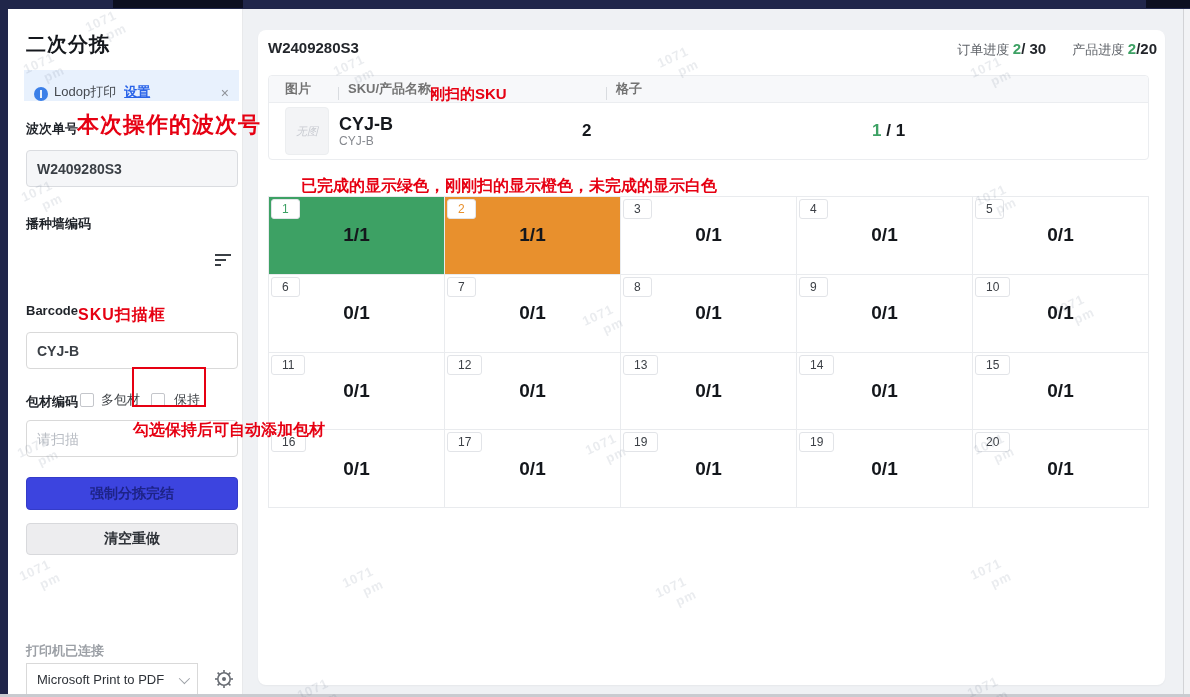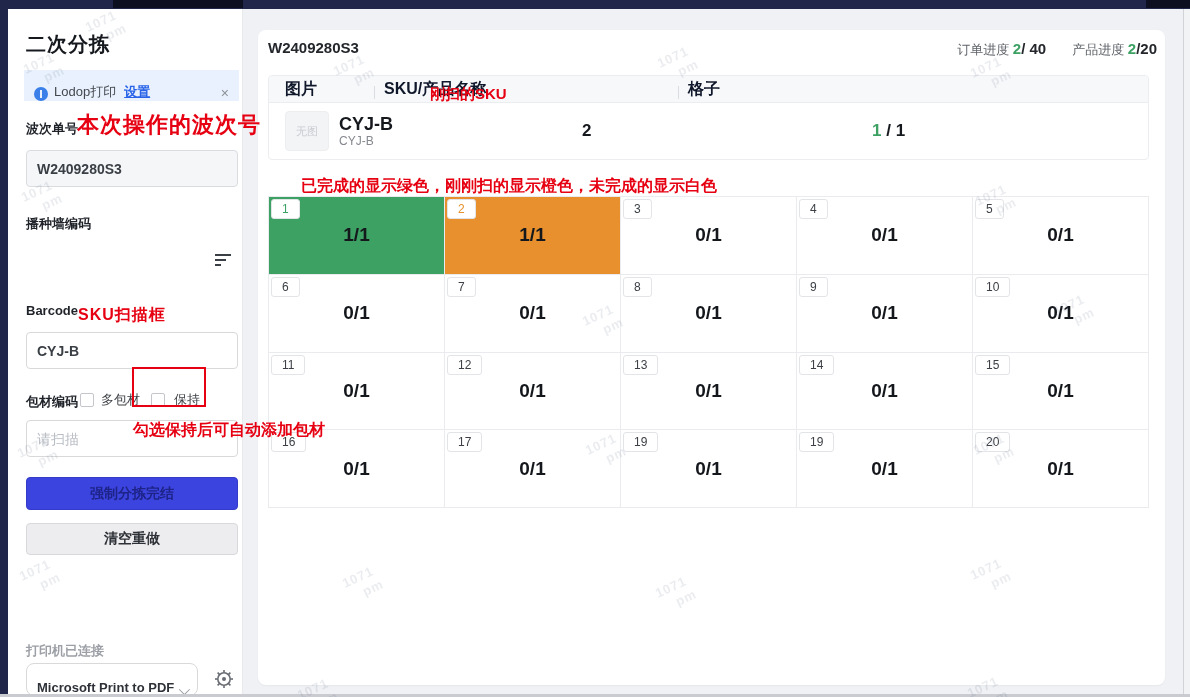--- a/index.html
+++ b/index.html
@@ -32,39 +32,39 @@
   .inp::placeholder { color:#b9bdc4; font-weight:400; }
   .list-ic { position:absolute; left:206px; width:18px; height:14px; z-index:3; }
 
   .chk-row { position:absolute; font-size:13px; color:#3f4347; display:flex; align-items:center; }
   .chk-box { width:14px; height:14px; border:1px solid #c4c6cb; border-radius:2px; background:#fff; display:inline-block; margin-right:7px; }
 
   .btn { position:absolute; left:18px; width:212px; border-radius:4px; font-family:inherit; font-size:14px; cursor:pointer; }
   .btn-blue { top:468px; height:33px; background:#3c44df; border:1px solid #343bc9; color:#1d2387; font-weight:700; }
   .btn-gray { top:514px; height:32px; background:#ededef; border:1px solid #d8d9dc; color:#2e3238; font-weight:600; }
 
-  .printer-select { position:absolute; left:18px; top:654px; width:172px; height:33px; background:#fff; border:1px solid #d9d9d9; border-radius:8px; display:flex; align-items:flex-end; padding:0 10px; font-size:13px; font-weight:700; color:#2e3238; cursor:pointer; }
+  .printer-select { position:absolute; left:18px; top:654px; width:172px; height:33px; background:#fff; border:1px solid #d9d9d9; border-radius:0; display:flex; align-items:center; padding:0 10px; font-size:13px; font-weight:400; color:#2e3238; cursor:pointer; }
   .chev { width:8px; height:8px; border-right:1.5px solid #9ca0a6; border-bottom:1.5px solid #9ca0a6; transform:rotate(45deg) translateY(-2px); margin-left:auto; }
   .gear { position:absolute; left:206px; top:660px; width:20px; height:20px; cursor:pointer; }
 
   
   .main-bg { position:absolute; left:243px; top:9px; width:941px; height:685px; background:#eff1f4; z-index:1; }
   .card { position:absolute; left:258px; top:30px; width:907px; height:655px; background:#fff; border-radius:8px; box-shadow:0 1px 2px rgba(0,0,0,0.04); z-index:2; }
   .main-title { position:absolute; left:268px; top:39px; font-size:15px; font-weight:700; color:#23262b; z-index:3; }
   .progress { position:absolute; right:33px; top:40px; display:flex; gap:26px; font-size:13px; color:#5f6369; z-index:3; align-items:baseline; }
   .progress b { font-size:15px; color:#23262b; }
   .progress .grn { color:#3da164; font-size:15px; font-weight:700; }
 
   .tbl { position:absolute; left:268px; top:75px; width:881px; height:85px; border:1px solid #ebedf0; border-radius:4px; background:#fff; z-index:3; }
-  .tbl-head { display:flex; height:27px; background:#f7f8fa; border-bottom:1px solid #ebedf0; align-items:center; font-size:16px; font-weight:600; color:#0f172a; border-radius:4px 4px 0 0;gap:36px; }
+  .tbl-head { display:flex; height:27px; background:#f7f8fa; border-bottom:1px solid #ebedf0; align-items:center; font-size:13px; font-weight:600; color:#737373; border-radius:4px 4px 0 0; }
   .th { position:relative; padding-left:10px; }
   .th.sep::before { content:""; position:absolute; left:0; top:7px; width:1px; height:13px; background:#d9dce0; }
   .c1 { width:69px; padding-left:16px; } .c2 { width:268px; } .c3 { width:276px; } .c4 { width:268px; }
   .tbl-row { display:flex; height:56px; align-items:center; font-size:13px; }
-  .noimg { width:44px; height:40px; margin-left:16px; background:#f3f4f6; border:1px solid #eceef0; border-radius:4px; display:flex; align-items:center; justify-content:center; font-size:11px; color:#c9ccd2; }
+  .noimg { width:44px; height:48px; margin-left:16px; background:#f3f4f6; border:1px solid #eceef0; border-radius:4px; display:flex; align-items:center; justify-content:center; font-size:11px; color:#c9ccd2;font-style:italic; }
   .skucell { padding-left:10px; }
   .sku-main { font-size:18px; font-weight:800; color:#15181d; line-height:1.15; }
   .sku-sub  { font-size:12px; color:#85888e; }
   .slot-val { font-size:17px; font-weight:800; color:#15181d; padding-left:10px; }
   .picked   { font-size:17px; font-weight:800; color:#15181d; padding-left:24px; }
   .picked .grn { color:#3da164; }
 
   .grid { position:absolute; left:268px; top:196px; width:881px; height:312px; display:grid; grid-template-columns:repeat(5,1fr); grid-auto-rows:1fr; gap:1px; background:#e9ebee; border:1px solid #e9ebee; z-index:3; }
   .cell { position:relative; background:#fff; display:flex; align-items:center; justify-content:center; }
   .cell.done    { background:#3da164; }
@@ -151,21 +151,21 @@
     </g>
   </svg>
 </div>
 
 <div class="card"></div>
 <div class="main-title">W2409280S3</div>
 
 <div class="progress">
   <span>
     <span>订单进度</span>
-    <span class="grn">2</span><b>/ 40</b>
+    <span class="grn">2</span><b>/ 30</b>
   </span>
   <span>
     <span>产品进度</span>
     <span class="grn">2</span><b>/20</b>
   </span>
 </div>
 
 <div class="tbl">
   <div class="tbl-head">
     <div class="th c1">图片</div>

